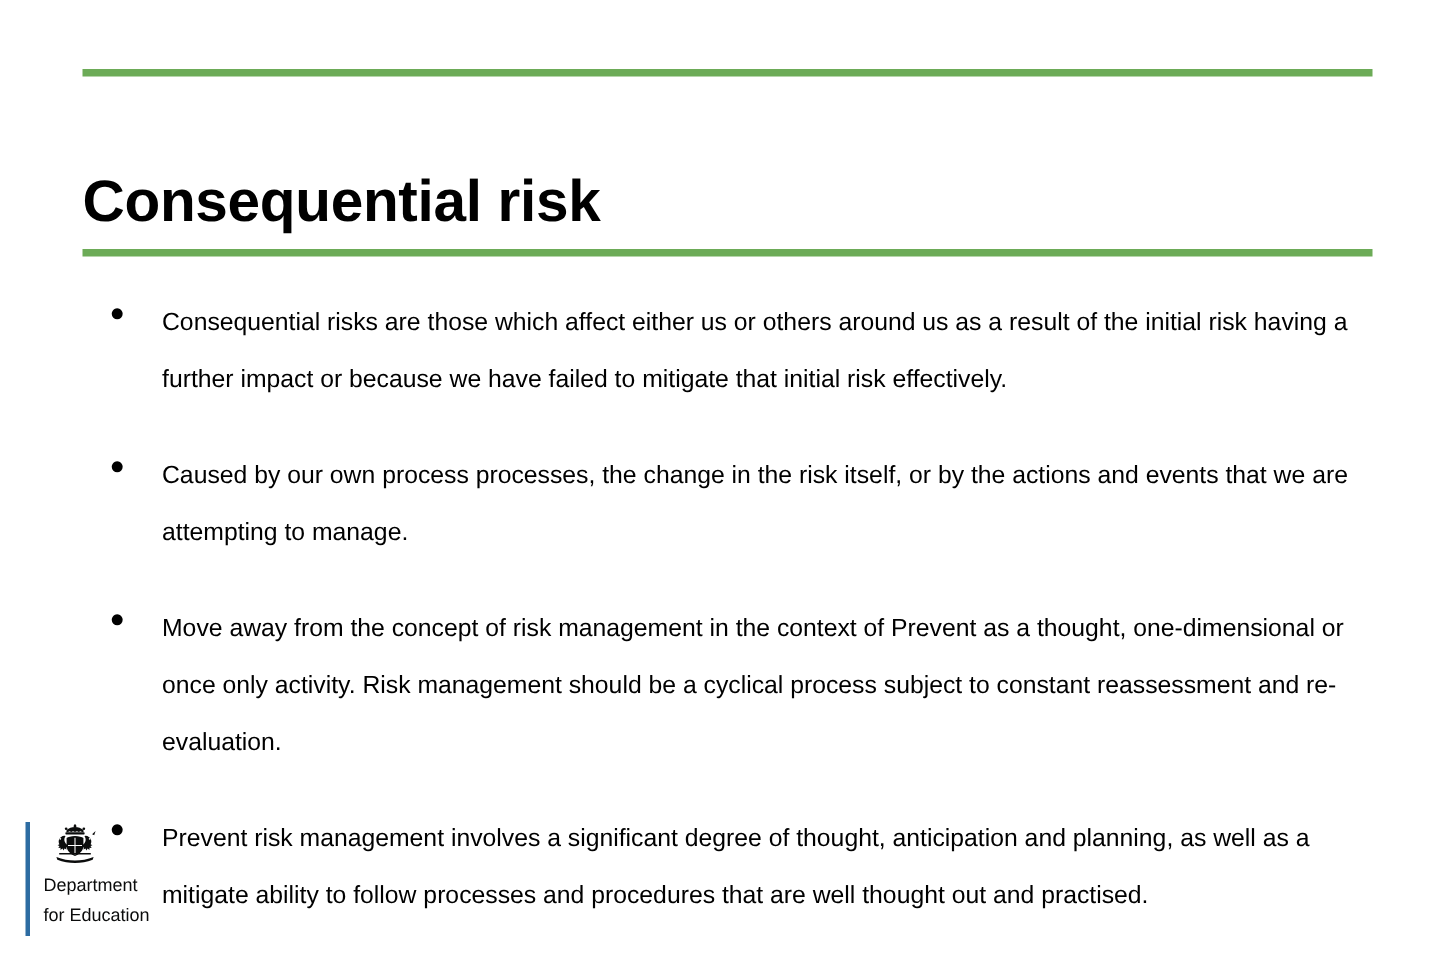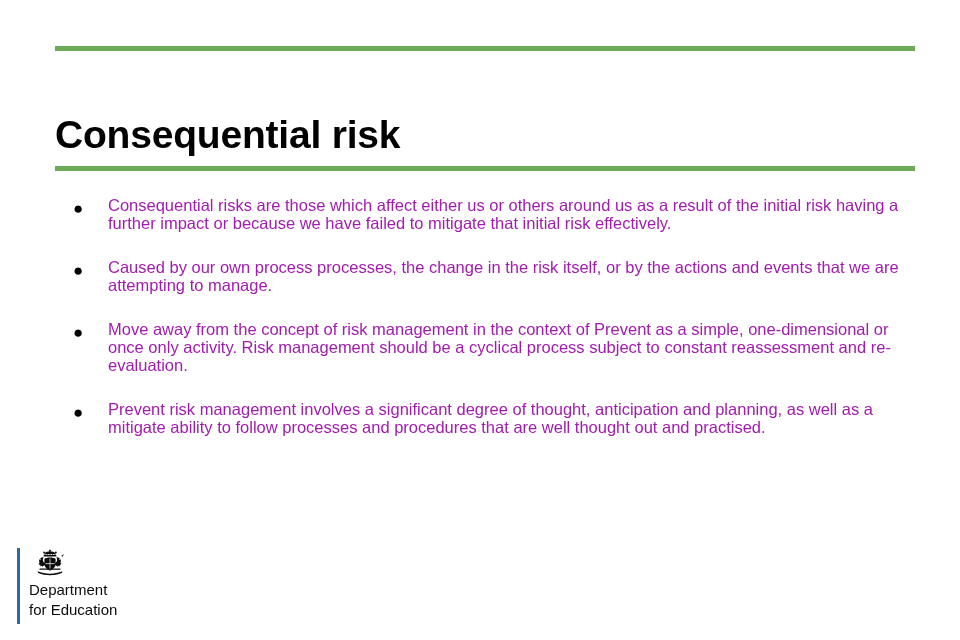--- a/index.html
+++ b/index.html
@@ -72,22 +72,22 @@
     position: absolute;
     left: 18px;
     top: 0px;
     font-size: 17px;
     line-height: 26px;
     color: #000000;
   }
   .bullet-text {
     display: block;
     font-size: 16.5px;
-    line-height: 18px;
-    color: #a21caf;
+    line-height: 38px;
+    color: #000000;
     text-align: left;
   }
 
   
   .logo {
     position: absolute;
     left: 17px;
     top: 548px;
     height: 76px;
     display: flex;
@@ -103,21 +103,21 @@
     display: flex;
     flex-direction: column;
     justify-content: flex-start;
   }
   .logo-crest {
     width: 42px;
     height: 30px;
     margin-bottom: 2px;
   }
   .logo-wordmark {
-    font-size: 15px;
+    font-size: 12px;
     line-height: 20px;
     color: #0b0c0c;
     white-space: nowrap;
   }
   .logo-wordmark span {
     display: block;
   }
 </style>
 </head>
 <body>
@@ -137,21 +137,21 @@
       <span class="bullet-text">Consequential risks are those which affect either us or others around us as a result of the initial risk having a further impact or because we have failed to mitigate that initial risk effectively.</span>
     </div>
 
     <div class="bullet">
       <span class="bullet-marker">●</span>
       <span class="bullet-text">Caused by our own process processes, the change in the risk itself, or by the actions and events that we are attempting to manage.</span>
     </div>
 
     <div class="bullet">
       <span class="bullet-marker">●</span>
-      <span class="bullet-text">Move away from the concept of risk management in the context of Prevent as a simple, one-dimensional or once only activity. Risk management should be a cyclical process subject to constant reassessment and re-evaluation.</span>
+      <span class="bullet-text">Move away from the concept of risk management in the context of Prevent as a thought, one-dimensional or once only activity. Risk management should be a cyclical process subject to constant reassessment and re-evaluation.</span>
     </div>
 
     <div class="bullet">
       <span class="bullet-marker">●</span>
       <span class="bullet-text">Prevent risk management involves a significant degree of thought, anticipation and planning, as well as a mitigate ability to follow processes and procedures that are well thought out and practised.</span>
     </div>
 
   </div>
 
   <div class="logo">

